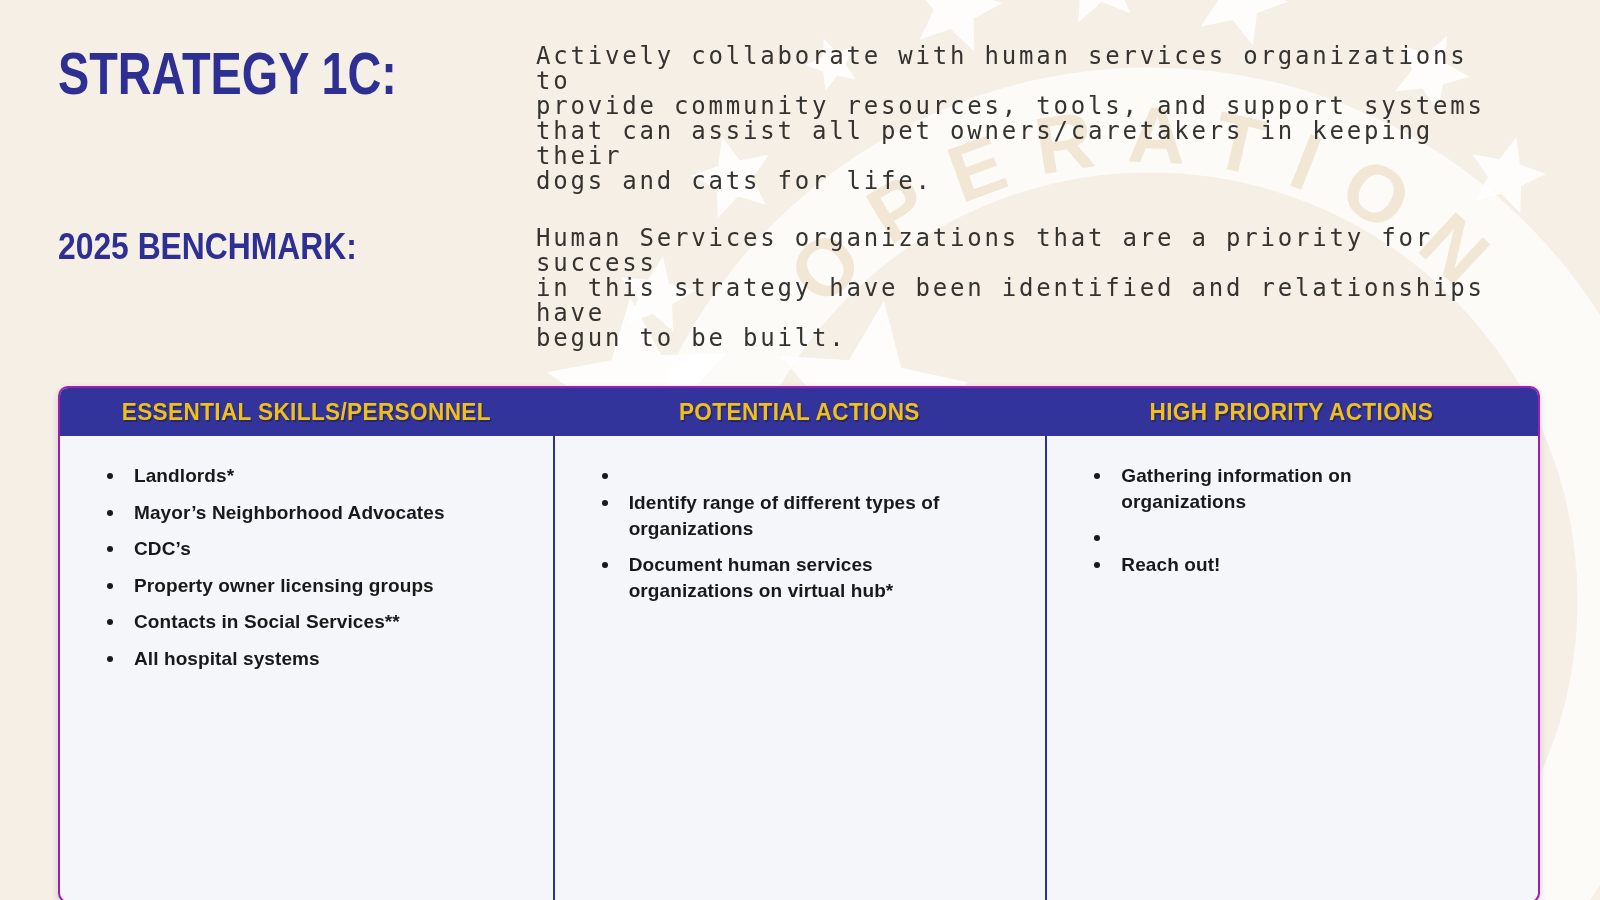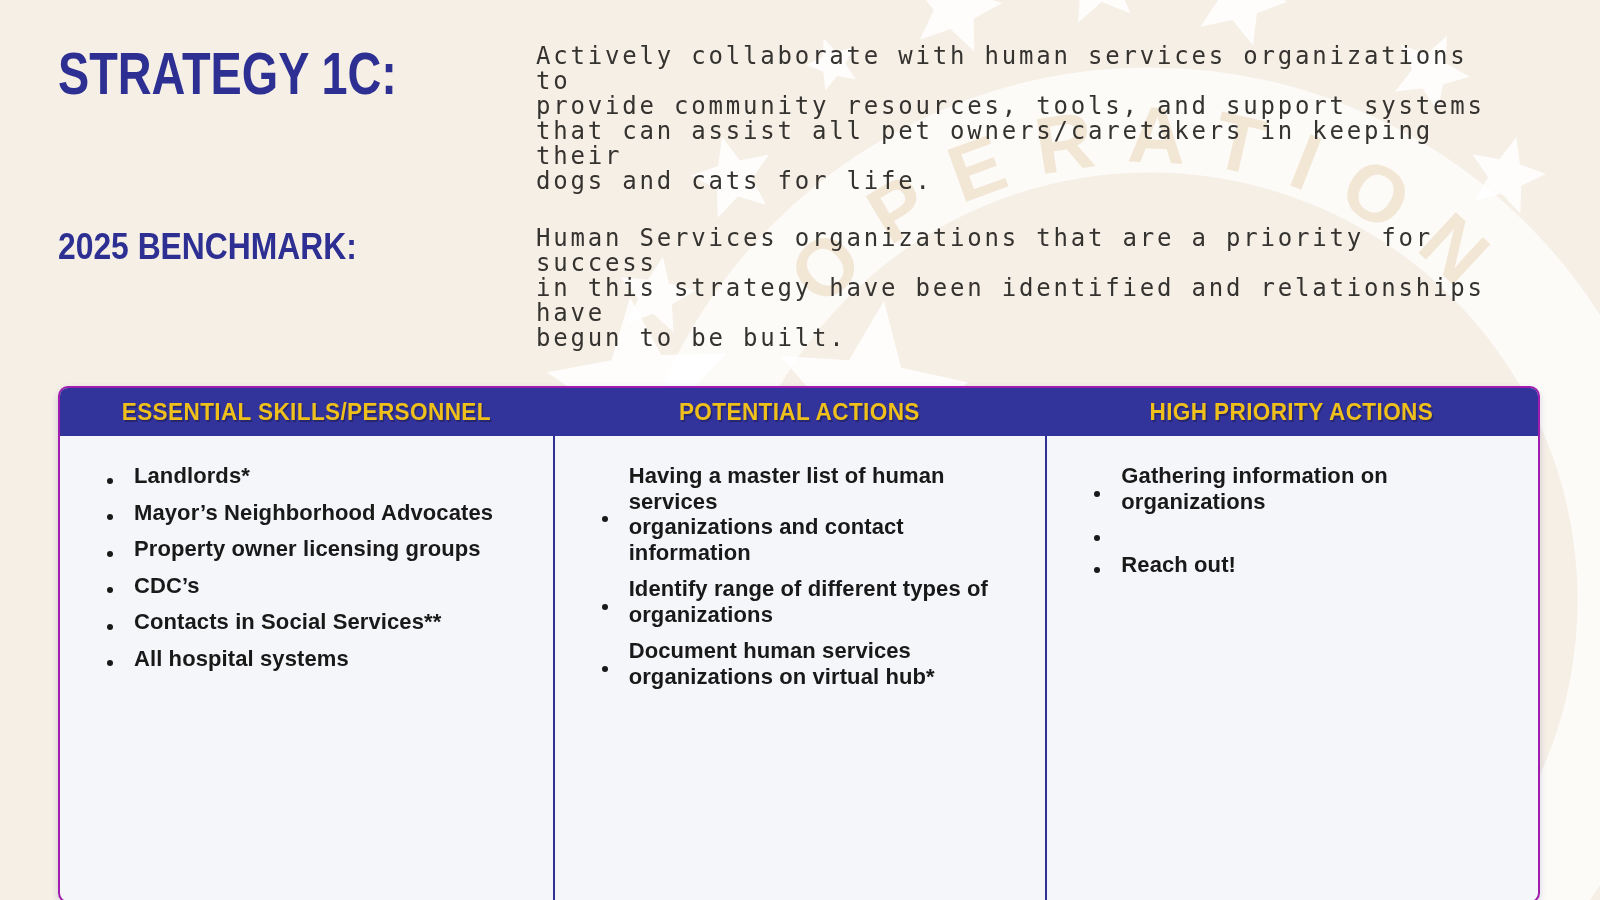--- a/index.html
+++ b/index.html
@@ -43,21 +43,21 @@
     letter-spacing:.4px;transform:scaleX(.94);
     text-shadow:1.5px 1.5px 0 rgba(25,25,60,.45);
   }
   .tbody{display:grid;grid-template-columns:1fr 1fr 1fr;height:465px;}
   .cell{padding:27px 34px 0 44px;box-sizing:border-box;}
   .cell + .cell{border-left:2px solid #2E3192;}
 
   ul.bullets{list-style:none;margin:0;padding:0;}
   ul.bullets li{
     display:flex;margin-bottom:11px;
-    font-size:22px;font-weight:bold;line-height:25.5px;color:#191919;letter-spacing:.1px;align-items:center;
+    font-size:19px;font-weight:bold;line-height:25.5px;color:#191919;letter-spacing:.1px;
   }
   .dot{flex:0 0 auto;width:6px;height:6px;border-radius:50%;background:#191919;margin:10px 21px 0 3px;}
   .li-text{white-space:pre-line;}
 </style>
 </head>
 <body>
 
 <svg class="watermark" width="1600" height="900" viewBox="0 0 1600 900">
   <defs>
     <path id="star" d="M0,-50 L13.2,-18.2 L47.6,-15.5 L21.4,6.95 L29.4,40.5 L0,22.5 L-29.4,40.5 L-21.4,6.95 L-47.6,-15.5 L-13.2,-18.2 Z"></path>
@@ -126,42 +126,40 @@
             <li>
               <span class="dot"></span>
               <span class="li-text">Landlords*</span>
             </li>
             <li>
               <span class="dot"></span>
               <span class="li-text">Mayor’s Neighborhood Advocates</span>
             </li>
             <li>
               <span class="dot"></span>
-              <span class="li-text">Property owner licensing groups</span>
+              <span class="li-text">CDC’s</span>
             </li>
             <li>
               <span class="dot"></span>
-              <span class="li-text">CDC’s</span>
+              <span class="li-text">Property owner licensing groups</span>
             </li>
             <li>
               <span class="dot"></span>
               <span class="li-text">Contacts in Social Services**</span>
             </li>
             <li>
               <span class="dot"></span>
               <span class="li-text">All hospital systems</span>
             </li>
           </ul>
       </div>
       <div class="cell">
         <ul class="bullets">
             <li>
               <span class="dot"></span>
-              <span class="li-text">Having a master list of human services
-organizations and contact information</span>
             </li>
             <li>
               <span class="dot"></span>
               <span class="li-text">Identify range of different types of
 organizations</span>
             </li>
             <li>
               <span class="dot"></span>
               <span class="li-text">Document human services
 organizations on virtual hub*</span>

